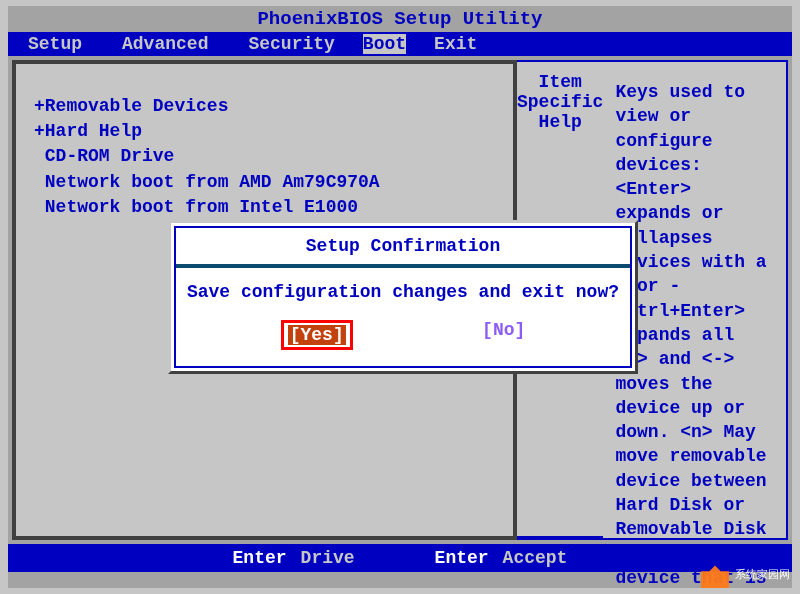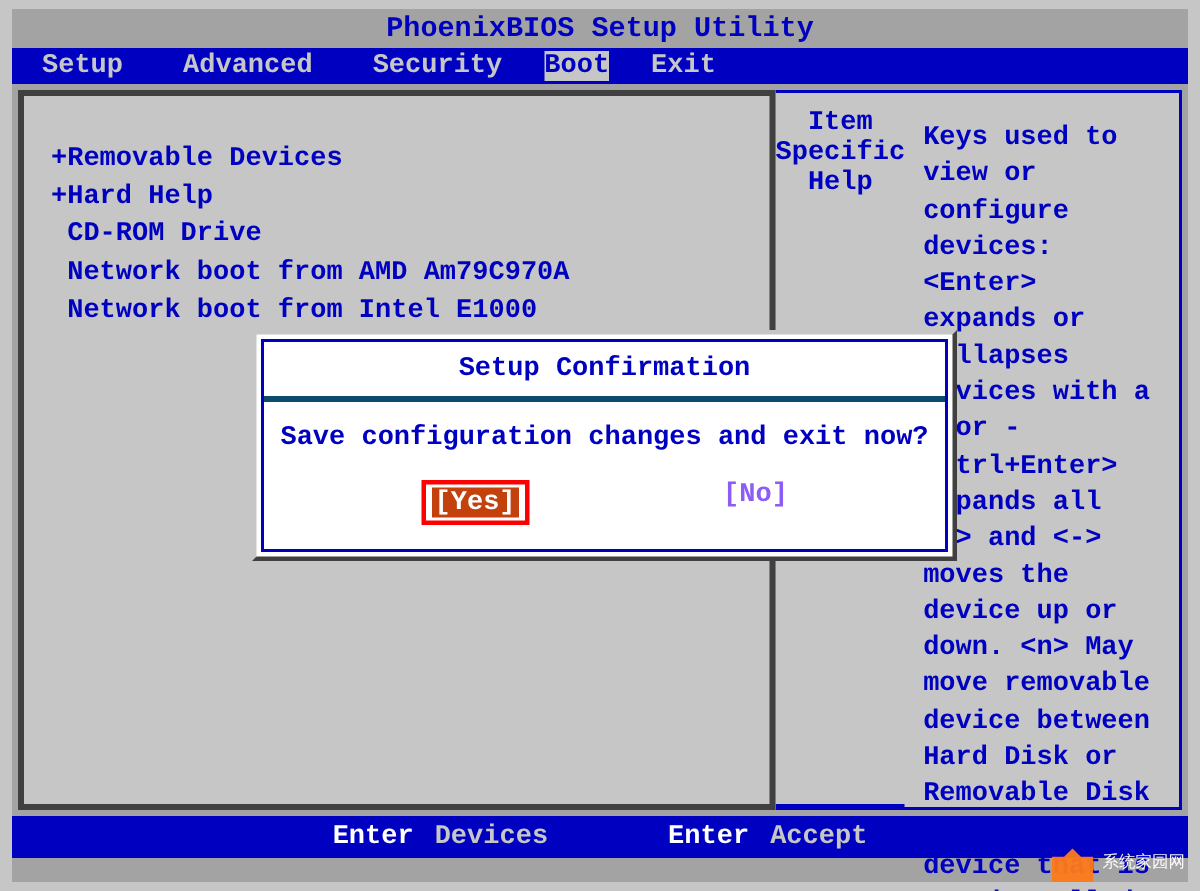--- a/index.html
+++ b/index.html
@@ -184,21 +184,21 @@
 &lt;Ctrl+Enter&gt; expands all
 &lt;+&gt; and &lt;-&gt; moves the device up or down.
 &lt;n&gt; May move removable device between Hard Disk or Removable Disk
 &lt;d&gt; Remove a device that is not installed.</div>
     </div>
   </div>
 
   <div class="footer">
     <div class="footer-pair">
       <span class="key">Enter</span>
-      <span>Devices</span>
+      <span>Drive</span>
     </div>
     <div class="footer-pair">
       <span class="key">Enter</span>
       <span>Accept</span>
     </div>
   </div>
 </div>
 
 <div class="dialog">
   <div class="dialog-inner">

